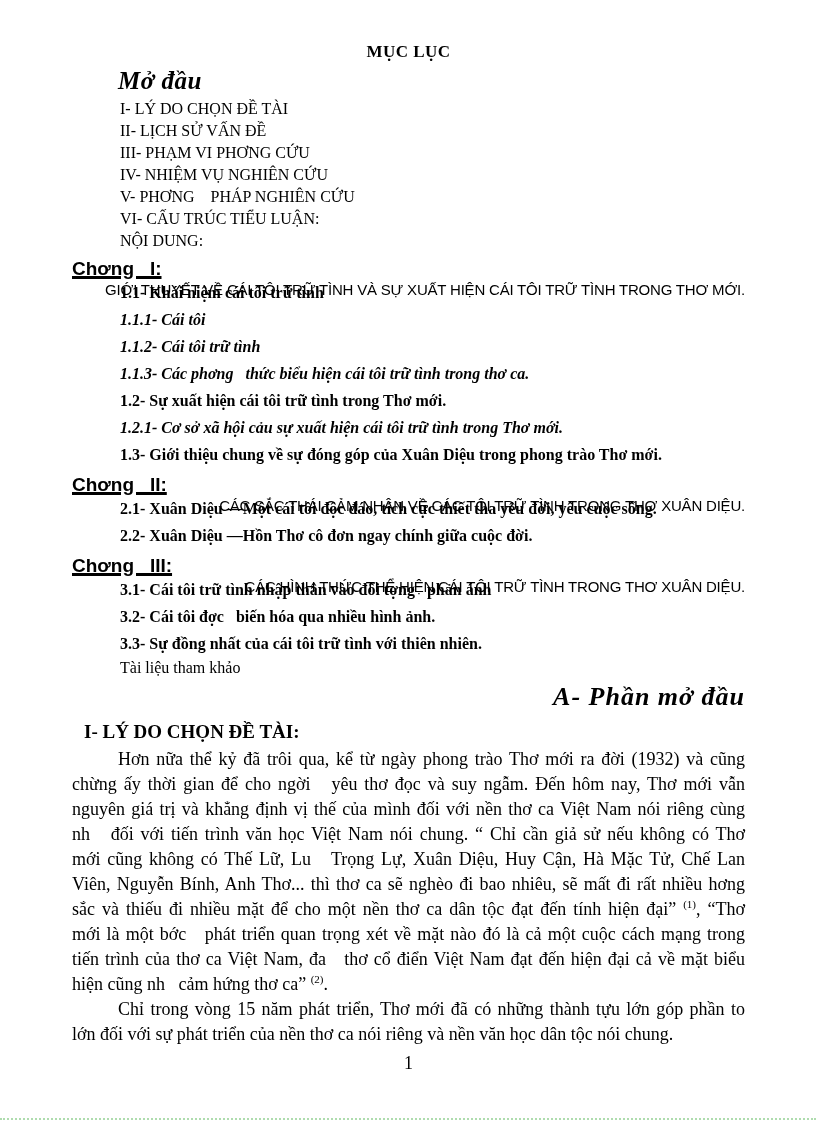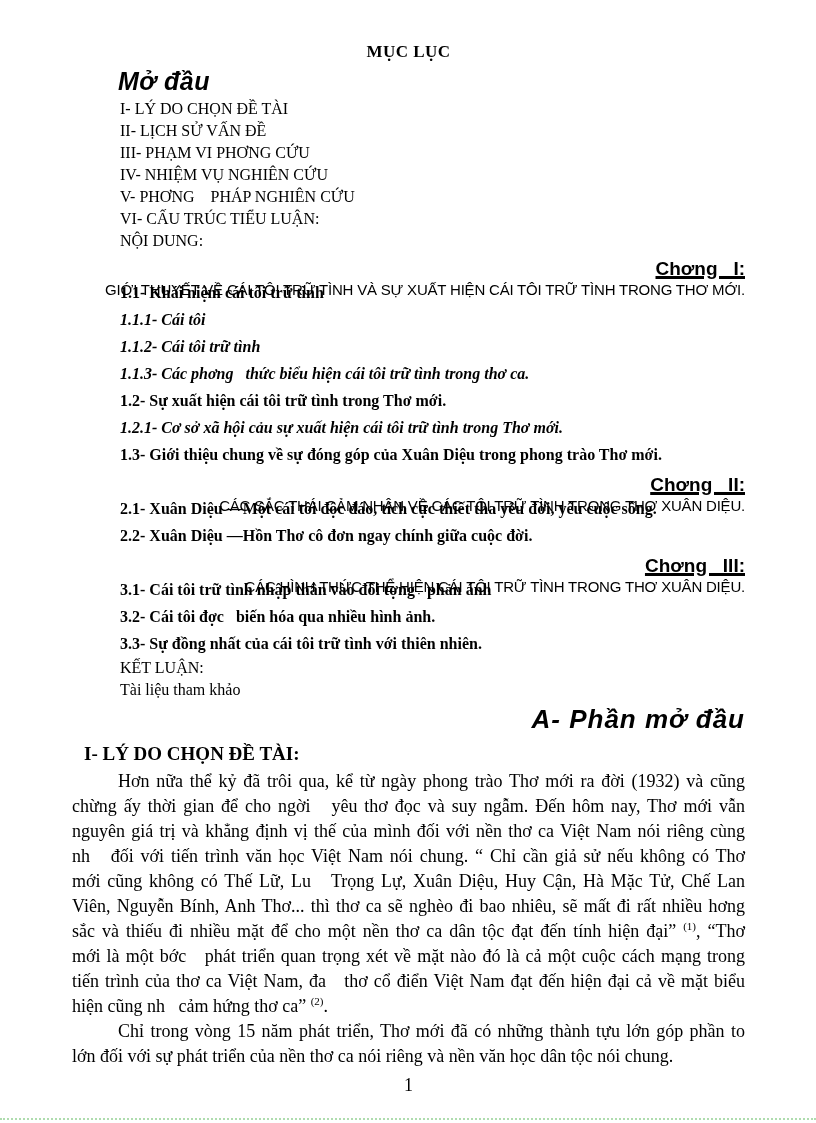--- a/index.html
+++ b/index.html
@@ -5,29 +5,29 @@
   html,body{margin:0;padding:0}
   body{
     width:816px;height:1123px;background:#ffffff;color:#000;
     font-family:"Liberation Serif","DejaVu Serif",serif;
     overflow:hidden;position:relative;
   }
   .page{box-sizing:border-box;height:100%;padding:42px 71px 0 72px;position:relative}
 
   .doc-title{text-align:center;font-weight:bold;font-size:17px;letter-spacing:.5px;line-height:20px}
 
-  .script-heading{font-weight:bold;font-style:italic;font-family:Liberation Sans, sans-serif}
+  .script-heading{font-weight:bold;font-style:italic;font-family:Liberation Serif, serif}
   .intro-heading{font-size:25px;line-height:30px;margin:4px 0 2px 46px;letter-spacing:.5px}
   .part-heading{font-size:26px;line-height:32px;text-align:right;margin:2px 0 2px 0;letter-spacing:1px}
 
   .roman-item,.outro-item{font-weight:normal;font-size:16px;line-height:22px;margin-left:48px;white-space:pre}
 
   .chapter-heading{
     font-family:"Liberation Sans","DejaVu Sans",sans-serif;font-weight:bold;font-size:19px;
-    text-align:right;line-height:24px;margin-top:5px;white-space:pre;
+    text-align:left;line-height:24px;margin-top:5px;white-space:pre;
     text-decoration:underline;text-decoration-thickness:3px;text-underline-offset:1px;
   }
   .chapter-subtitle{
     font-family:"Liberation Sans","DejaVu Sans",sans-serif;font-size:15px;line-height:17px;
     text-align:right;letter-spacing:-.2px;
   }
   .chapter-item{font-weight:bold;font-size:16px;line-height:27px;margin-left:48px;white-space:pre}
   .chapter-items .chapter-item:first-child{margin-top:-19px}
   .chapter-item.italic{font-style:italic}
 
@@ -88,21 +88,20 @@
         <div class="chapter-subtitle">CÁC HÌNH THỨC THỂ HIỆN CÁI TÔI TRỮ TÌNH TRONG THƠ XUÂN DIỆU.</div>
         <div class="chapter-items">
           <div class="chapter-item">3.1- Cái tôi trữ tình nhập thân vào đối tợng   phản ánh</div>
           <div class="chapter-item">3.2- Cái tôi đợc   biến hóa qua nhiều hình ảnh.</div>
           <div class="chapter-item">3.3- Sự đồng nhất của cái tôi trữ tình với thiên nhiên.</div>
         </div>
       </section>
     </div>
 
   <div id="outro-list">
-      <div class="outro-item">KẾT LUẬN:</div>
       <div class="outro-item">Tài liệu tham khảo</div>
     </div>
 
   <div class="script-heading part-heading">A- Phần mở đầu</div>
 
   <div class="subsection-heading">I- LÝ DO CHỌN ĐỀ TÀI:</div>
 
   <div id="para1" class="para">
       <div class="para-line indent">Hơn nữa thể kỷ đã trôi qua, kể từ ngày phong trào Thơ mới ra đời (1932) và cũng</div>
       <div class="para-line">chừng ấy thời gian để cho ngời   yêu thơ đọc và suy ngẫm. Đến hôm nay, Thơ mới vẫn</div>

